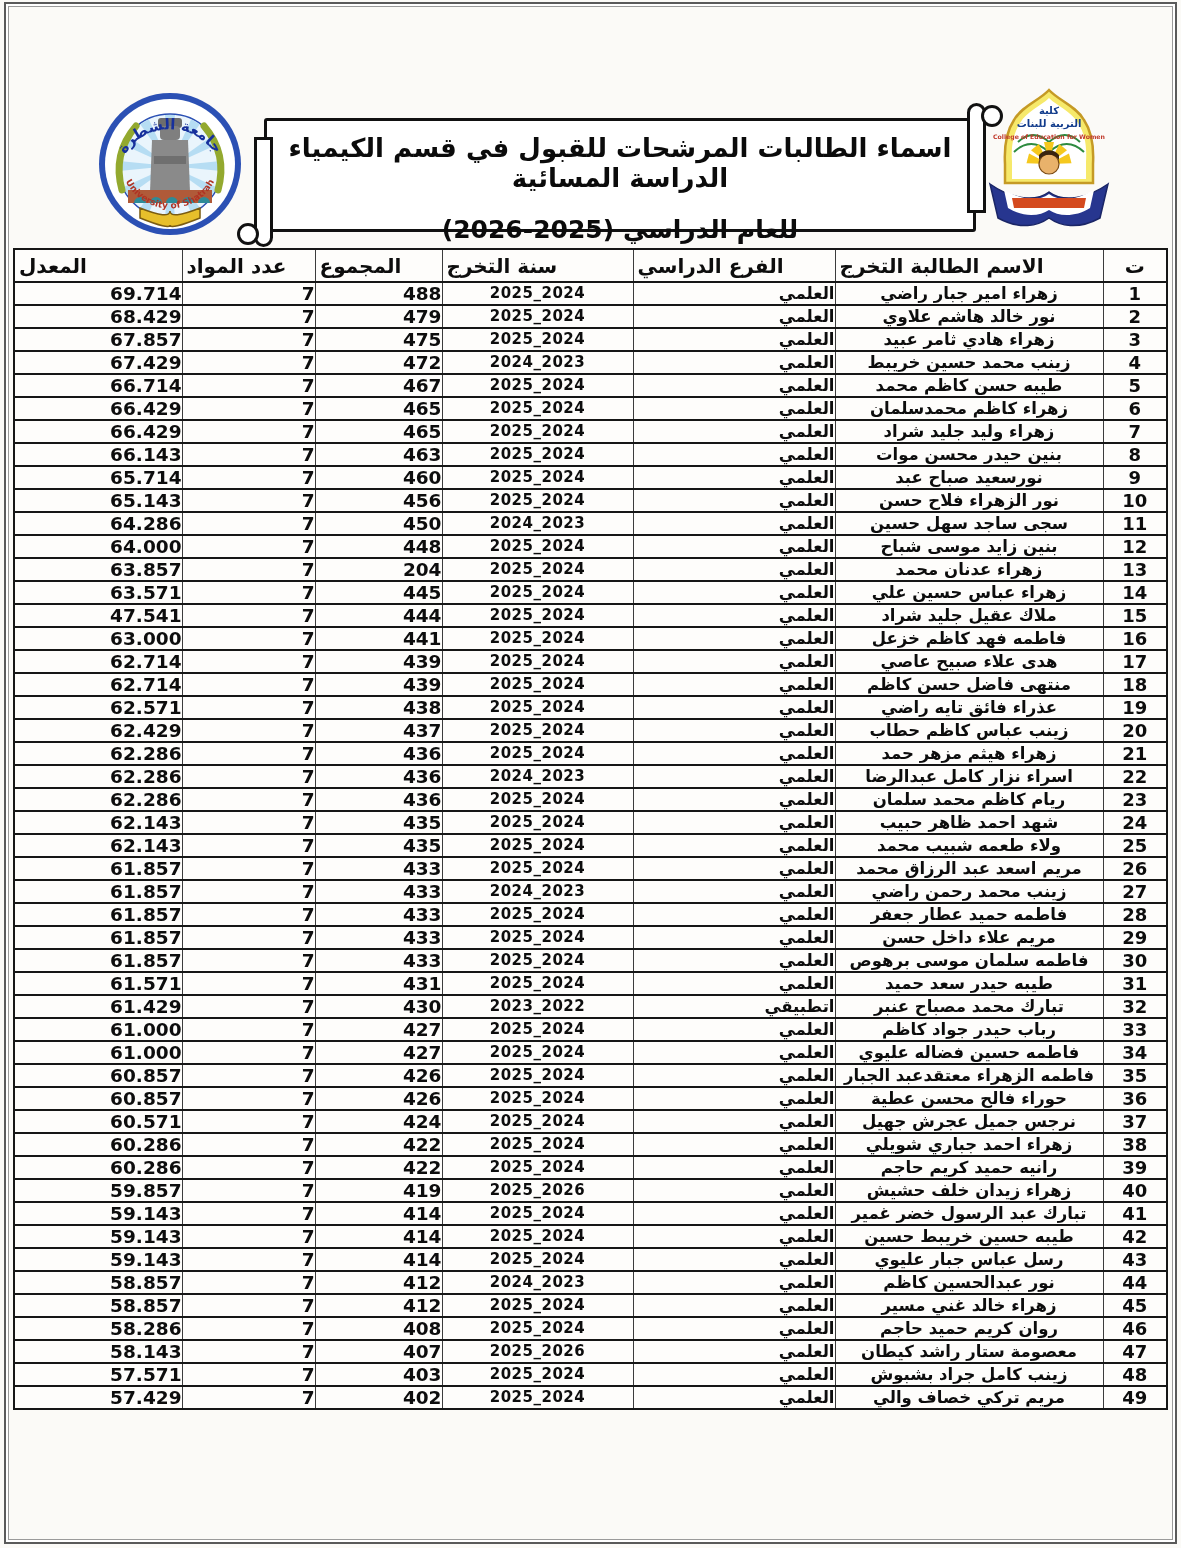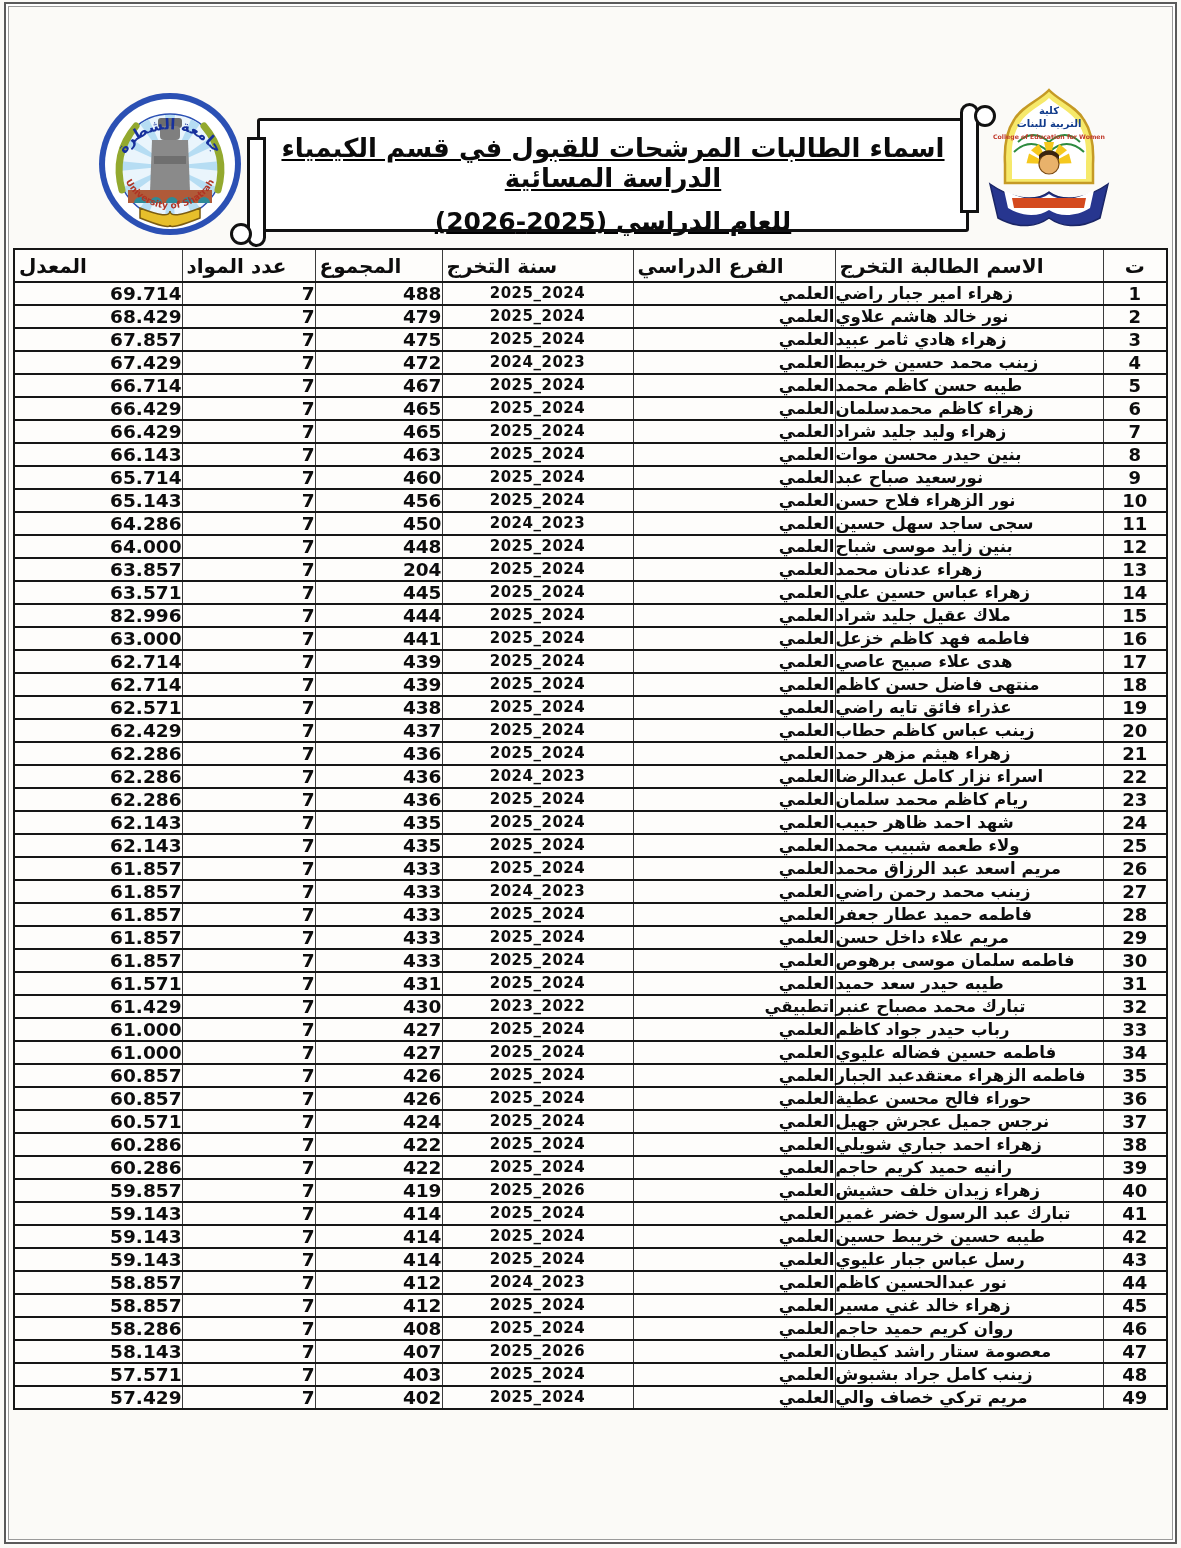--- a/index.html
+++ b/index.html
@@ -14,22 +14,22 @@
   .page-frame{
     position:absolute;inset:2px 4px 4px 4px;
     border:2px solid #5a5a5a;
     box-shadow:inset 0 0 0 2px #ffffff, inset 0 0 0 3px #9a9a9a;
     pointer-events:none;
   }
   
   .hdr-logo-left{position:absolute;left:94px;top:84px;width:152px;height:152px;}
   .hdr-logo-right{position:absolute;left:982px;top:86px;width:134px;height:148px;}
   .banner{
-    position:absolute;left:257px;top:118px;width:706px;height:108px;
-    background:#ffffff;border:3px solid #111;border-radius:3px;text-decoration:underline;
+    position:absolute;left:264px;top:118px;width:706px;height:108px;
+    background:#ffffff;border:3px solid #111;border-radius:3px;
   }
   .banner .roll-left{
     position:absolute;left:-13px;top:16px;width:13px;height:104px;
     background:#fff;border:3px solid #111;border-radius:0 0 10px 10px;
   }
   .banner .roll-right{
     position:absolute;right:-13px;bottom:16px;width:13px;height:104px;
     background:#fff;border:3px solid #111;border-radius:10px 10px 0 0;
   }
   .banner .curl-left{
@@ -37,39 +37,39 @@
     border:3px solid #111;border-radius:50%;background:#fff;
   }
   .banner .curl-right{
     position:absolute;right:-30px;top:-16px;width:16px;height:16px;
     border:3px solid #111;border-radius:50%;background:#fff;
   }
   .banner .t1,.banner .t2{
     direction:rtl;text-align:center;font-weight:bold;color:#0b0b0b;
   }
   .banner .t1{margin-top:12px;font-size:26px;}
-  .banner .t2{margin-top:14px;font-size:25px;}
+  .banner .t2{margin-top:22px;font-size:25px;}
   
   table.results{
     position:absolute;top:248px;left:13px;width:1153px;
     border-collapse:collapse;table-layout:fixed;
     direction:rtl;background:#fefdfb;
   }
   table.results th,table.results td{
     border-left:1px solid #3c3c3c;border-right:1px solid #3c3c3c;
     border-top:2px solid #161616;border-bottom:2px solid #161616;
     font-weight:bold;color:#0d0d0d;white-space:nowrap;overflow:visible;
     padding:0;
   }
   table.results{border:2px solid #161616;}
   table.results th{height:31px;font-size:20px;text-align:left;padding-left:4px;padding-right:7px;}
   table.results th.h-i{text-align:center;padding:0;}
   table.results td{height:21px;line-height:21px;}
   td.c-i{text-align:center;font-size:18px;}
-  td.c-n{text-align:left;padding-right:8px;font-size:16.5px;}
+  td.c-n{text-align:center;padding-right:8px;font-size:16.5px;}
   td.c-b{padding-right:10px;font-size:16.5px;}
   td.c-y{direction:ltr;text-align:center;padding-left:5px;font-size:15px;letter-spacing:.5px;}
   td.c-t{text-align:right;padding-right:5px;font-size:18.5px;margin-top:27px;}
   td.c-s{text-align:right;padding-right:12px;font-size:18.5px;}
   td.c-a{text-align:right;padding-right:26px;font-size:18.5px;}
 </style>
 </head>
 <body>
 
 <div class="page">
@@ -303,21 +303,21 @@
       <td class="c-s">7</td>
       <td class="c-a">63.571</td>
     </tr>
         <tr>
       <td class="c-i">15</td>
       <td class="c-n">ملاك عقيل جليد شراد</td>
       <td class="c-b">العلمي</td>
       <td class="c-y">2025_2024</td>
       <td class="c-t">444</td>
       <td class="c-s">7</td>
-      <td class="c-a">82.996</td>
+      <td class="c-a">47.541</td>
     </tr>
         <tr>
       <td class="c-i">16</td>
       <td class="c-n">فاطمه فهد كاظم خزعل</td>
       <td class="c-b">العلمي</td>
       <td class="c-y">2025_2024</td>
       <td class="c-t">441</td>
       <td class="c-s">7</td>
       <td class="c-a">63.000</td>
     </tr>

